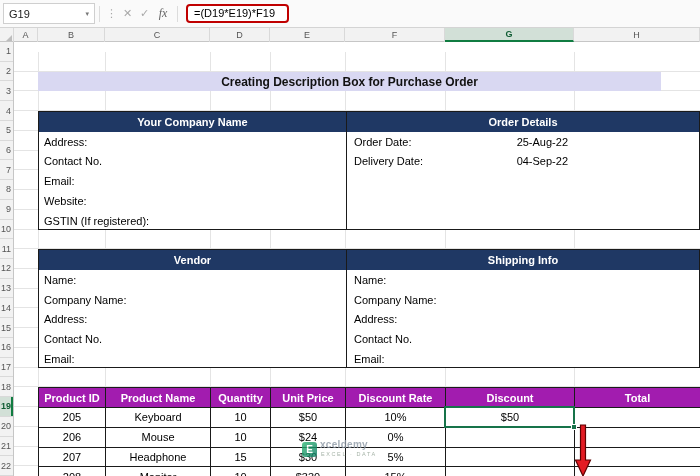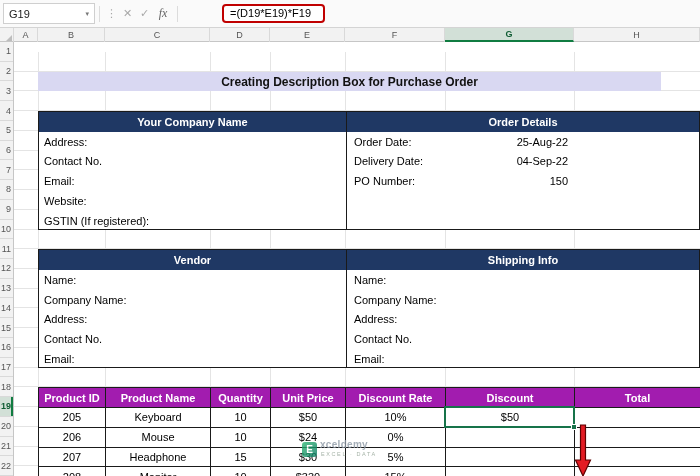--- a/index.html
+++ b/index.html
@@ -8,21 +8,21 @@
 
   
   .formula-bar{position:absolute;top:0;left:0;width:700px;height:28px;background:#fafafa;border-bottom:1px solid #d4d4d4;display:flex;align-items:center;padding-left:3px;}
   .name-box{width:92px;height:21px;background:#fff;border:1px solid #cfcfcf;display:flex;align-items:center;padding:0 5px;font-size:11px;color:#222;}
   .name-box .chev{margin-left:auto;font-size:7px;color:#777;}
   .fb-sep{width:1px;height:16px;background:#dcdcdc;margin:0 4px;}
   .fb-dots{color:#a8a8a8;font-size:11px;padding:0 2px;}
   .fb-btn{width:17px;text-align:center;color:#a8a8a8;font-size:11px;cursor:default;}
   .fb-fx{color:#666;font-style:italic;font-family:"Liberation Serif",serif;font-size:12px;width:20px;}
   .formula-area{flex:1;display:flex;align-items:center;margin-left:4px;}
-  .formula-box{border:2px solid #c00000;border-radius:4px;padding:1px 12px 2px 6px;font-size:11px;color:#000;background:#fff;margin-left:36px;}
+  .formula-box{border:2px solid #c00000;border-radius:4px;padding:1px 12px 2px 6px;font-size:11px;color:#000;background:#fff;}
 
   
   .sheet{position:absolute;top:28px;left:0;width:700px;height:448px;background:#fff;}
   .col-headers{position:absolute;top:0;left:0;width:700px;height:14px;display:flex;background:#f2f2f2;border-bottom:1px solid #c6c6c6;font-size:9px;color:#555;}
   .col-hdr{border-right:1px solid #d9d9d9;display:flex;align-items:center;justify-content:center;height:14px;}
   .col-hdr.sel{background:#d2e0d7;border-bottom:2px solid #107c41;color:#0f5c33;font-weight:bold;}
   .corner{width:14px;height:14px;border-right:1px solid #d9d9d9;position:relative;}
   .corner-tri{position:absolute;right:1px;bottom:1px;width:0;height:0;border-left:6px solid transparent;border-bottom:6px solid #bdbdbd;}
   .row-headers{position:absolute;top:14px;left:0;width:14px;height:434px;background:#f2f2f2;border-right:1px solid #c6c6c6;display:grid;grid-template-rows:repeat(22,1fr);font-size:9px;color:#555;}
   .row-hdr{display:flex;align-items:center;justify-content:flex-end;padding-right:2px;border-bottom:1px solid #d9d9d9;}
@@ -160,24 +160,20 @@
           </div>
           <div class="bb-r">
             <div class="lbl-row">
               <span>Order Date:</span>
               <span class="val">25-Aug-22</span>
             </div>
             <div class="lbl-row">
               <span>Delivery Date:</span>
               <span class="val">04-Sep-22</span>
             </div>
-            <div class="lbl-row">
-              <span>PO Number:</span>
-              <span class="val">150</span>
-            </div>
           </div>
         </div>
       </div>
 
       <div class="box vendor">
         <div class="box-hdr">
           <div class="bh l">Vendor</div>
           <div class="bh r">Shipping Info</div>
         </div>
         <div class="box-body">

